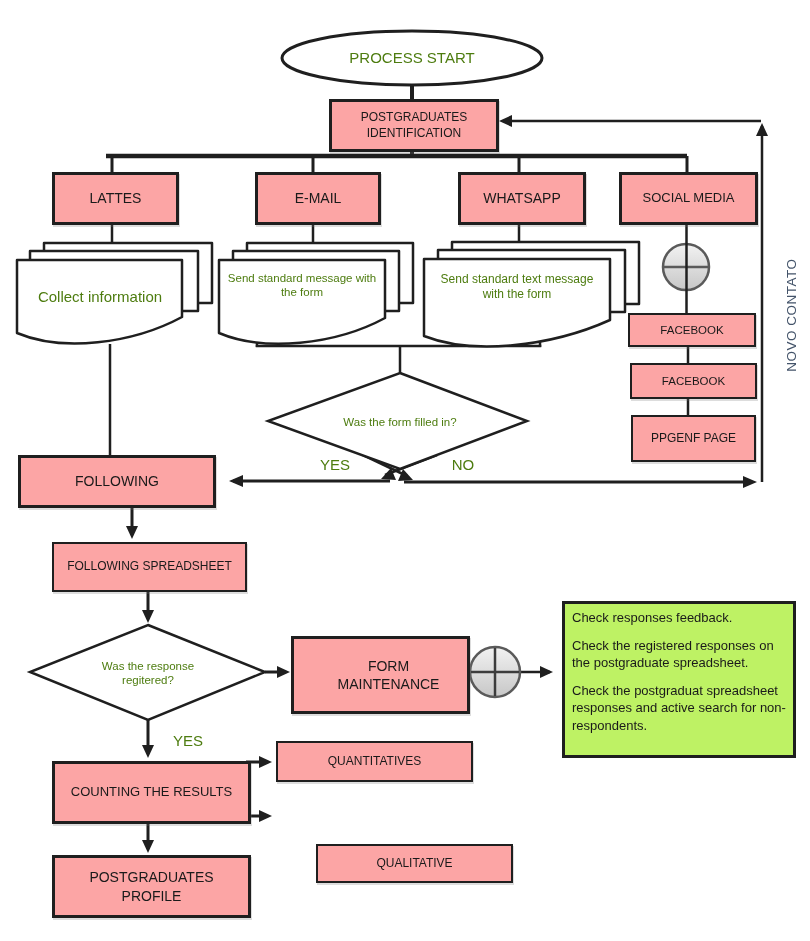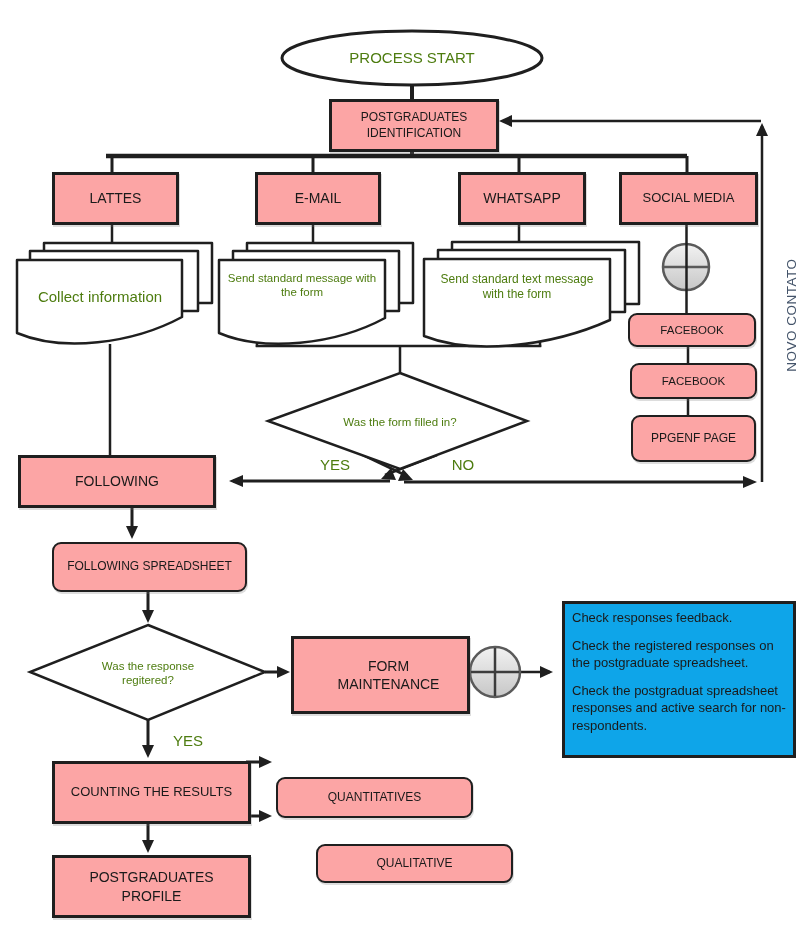--- a/index.html
+++ b/index.html
@@ -6,28 +6,28 @@
   .stage{
     position:relative;width:810px;height:941px;background:#fff;overflow:hidden;
     font-family:"Liberation Sans",sans-serif;color:#1a1a1a;
   }
   .stage svg{position:absolute;left:0;top:0;z-index:1;}
   .lbl{position:absolute;z-index:3;display:flex;align-items:center;justify-content:center;
        text-align:center;line-height:1.25;color:#4d7c0f;}
   .node{position:absolute;z-index:2;background:#fca5a5;border:3px solid #1f1f1f;
         display:flex;align-items:center;justify-content:center;text-align:center;
         line-height:1.3;box-shadow:1px 2px 0 rgba(120,120,120,0.25);}
-  .node--thin{border-width:2px;border-radius:9px;}
+  .node--thin{border-width:2px;}
   .f15{font-size:15px;}
   .f14{font-size:14px;}
   .f13{font-size:13px;}
   .f12{font-size:12px;}
   .f11{font-size:11.5px;}
   .annotation{
-    position:absolute;z-index:2;background:#0ea5e9;border:3px solid #1f1f1f;
+    position:absolute;z-index:2;background:#bef264;border:3px solid #1f1f1f;
     font-size:13px;line-height:1.35;text-align:left;padding:5px 7px;
   }
   .annotation p{margin:0 0 10px 0;}
   .annotation p:last-child{margin-bottom:0;}
   .rotated{
     position:absolute;z-index:3;width:130px;height:26px;left:726px;top:302px;
     transform:rotate(-90deg);display:flex;align-items:center;justify-content:center;
     font-size:13.5px;letter-spacing:0.5px;color:#44546a;
   }
 </style>
@@ -190,21 +190,21 @@
   </div>
 
   <div class="node f14" style="left:291px;top:636px;width:157px;height:72px;padding-left:16px;">
     <span style="width:120px;">FORM MAINTENANCE</span>
   </div>
 
   <div class="node f13" style="left:52px;top:761px;width:193px;height:57px;">
     <span>COUNTING THE RESULTS</span>
   </div>
 
-  <div class="node--thin node f12" style="left:276px;top:741px;width:193px;height:37px;margin-top:36px;">
+  <div class="node--thin node f12" style="left:276px;top:741px;width:193px;height:37px;">
     <span>QUANTITATIVES</span>
   </div>
 
   <div class="node--thin node f12" style="left:276px;top:844px;width:193px;height:35px;margin-left:40px;">
     <span>QUALITATIVE</span>
   </div>
 
   <div class="node f14" style="left:52px;top:855px;width:193px;height:57px;">
     <span style="width:150px;">POSTGRADUATES PROFILE</span>
   </div>

